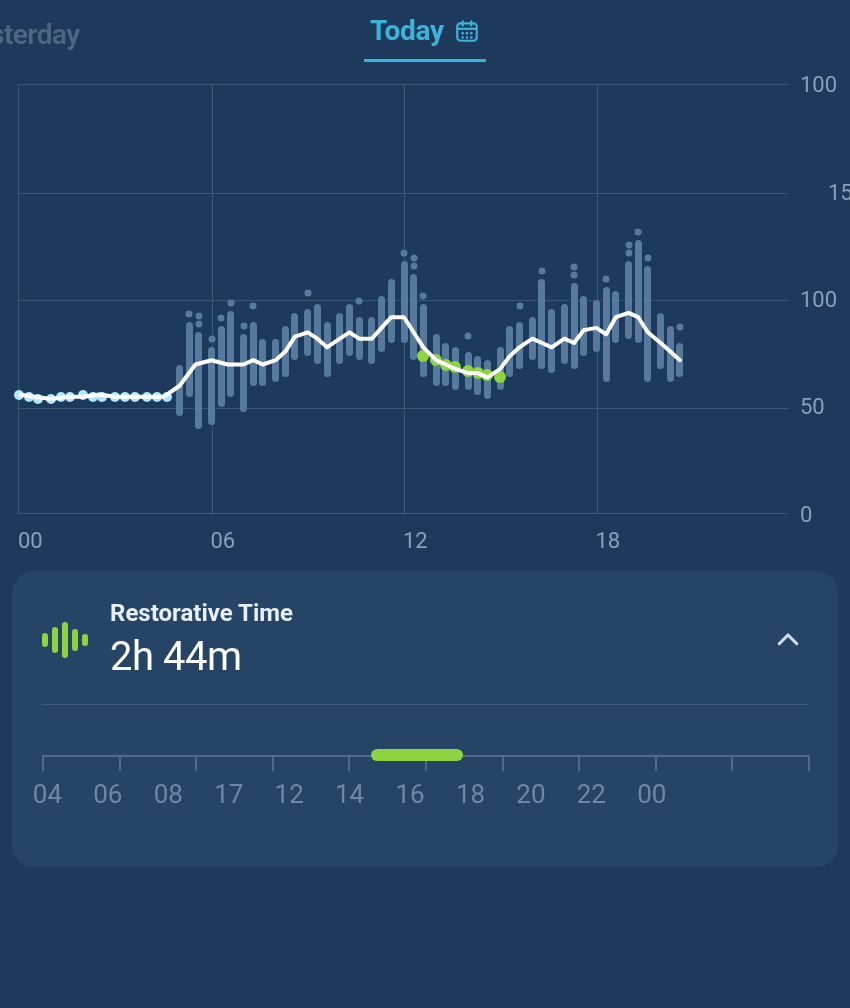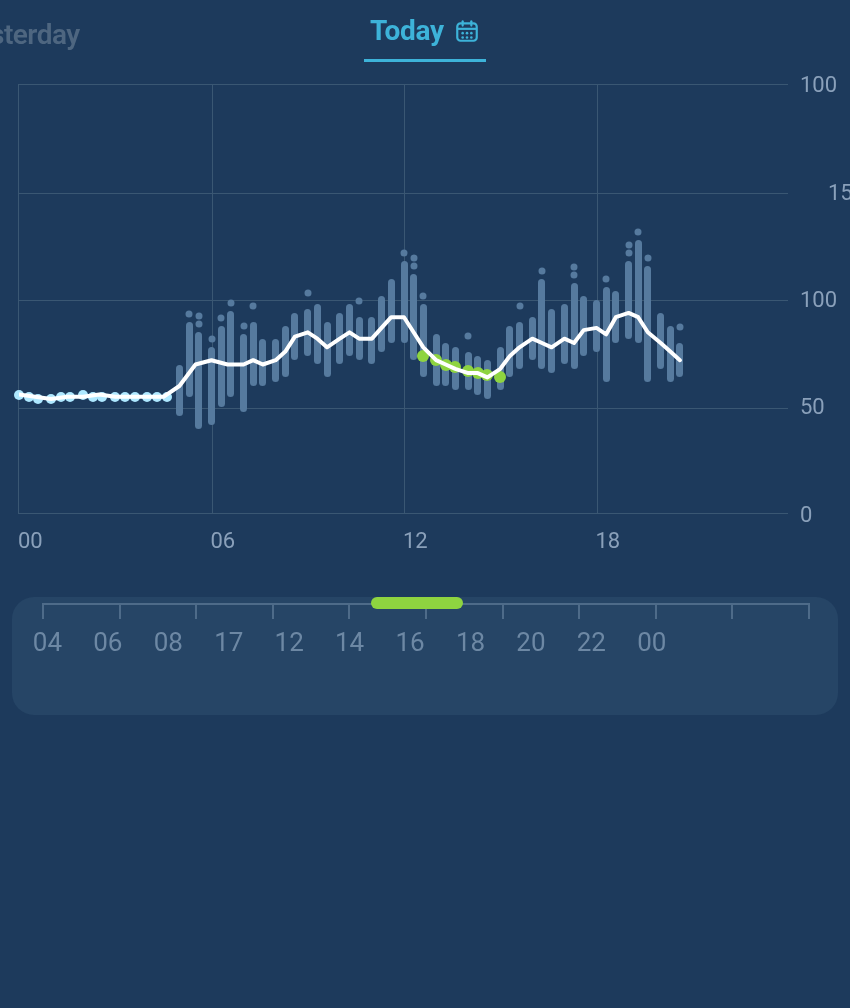--- a/index.html
+++ b/index.html
@@ -376,20 +376,38 @@
     <div class="x-labels" id="xlabels">
         <div class="x-label">00</div>
         <div class="x-label">06</div>
         <div class="x-label">12</div>
         <div class="x-label">18</div>
       </div>
   </div>
 </div>
 
 <div class="card">
+  <div class="card-header">
+    <div class="pulse-icon">
+      <span style="height:14px; align-self:center"></span>
+      <span style="height:26px; align-self:center"></span>
+      <span style="height:36px;"></span>
+      <span style="height:22px; align-self:center"></span>
+      <span style="height:12px; align-self:center"></span>
+    </div>
+    <div class="card-titles">
+      <div class="card-title">Restorative Time</div>
+      <div class="card-value">2h 44m</div>
+    </div>
+    <div class="chevron">
+      <svg width="30" height="30" viewBox="0 0 24 24">
+          <path d="M5 15 L12 8 L19 15" fill="none" stroke="#d3dbe6" stroke-width="2.5" stroke-linecap="round" stroke-linejoin="round"></path>
+        </svg>
+    </div>
+  </div>
 
   <div class="timeline" id="timeline">
     <div class="timeline-axis"></div>
 
     <div class="timeline-labels" id="tlabels">
         <div class="timeline-label">04</div>
         <div class="timeline-label">06</div>
         <div class="timeline-label">08</div>
         <div class="timeline-label">17</div>
         <div class="timeline-label">12</div>

